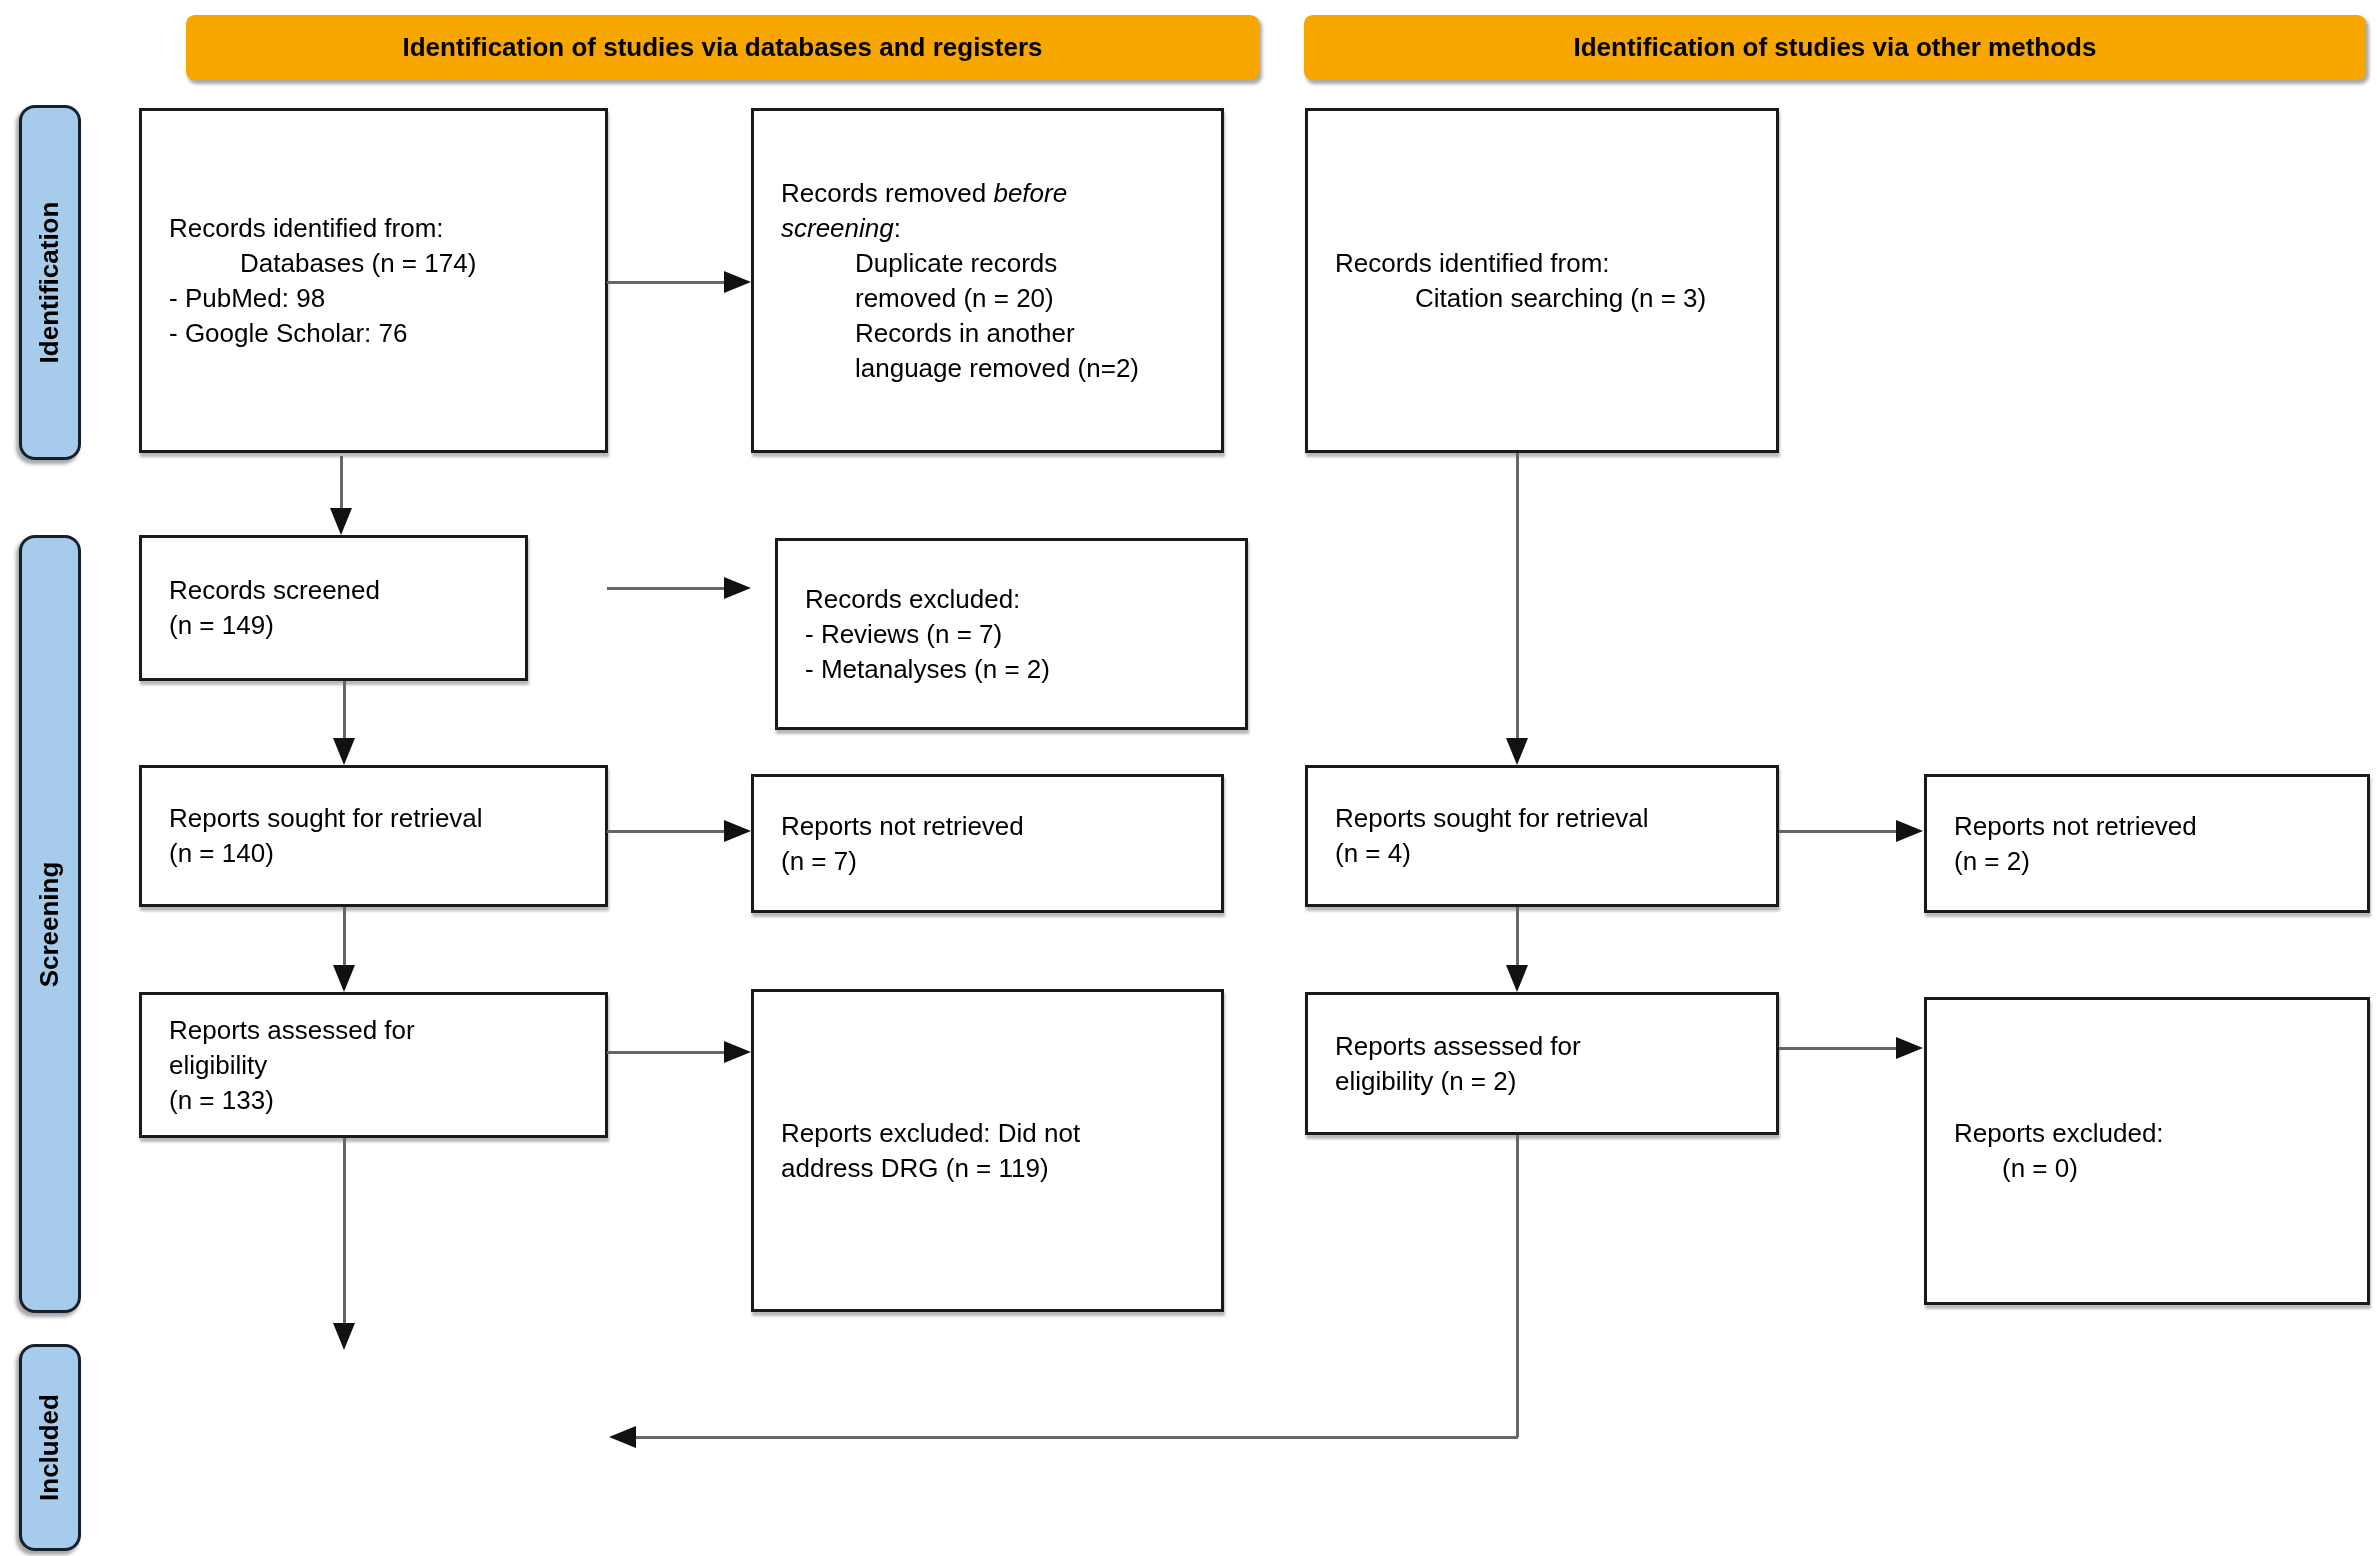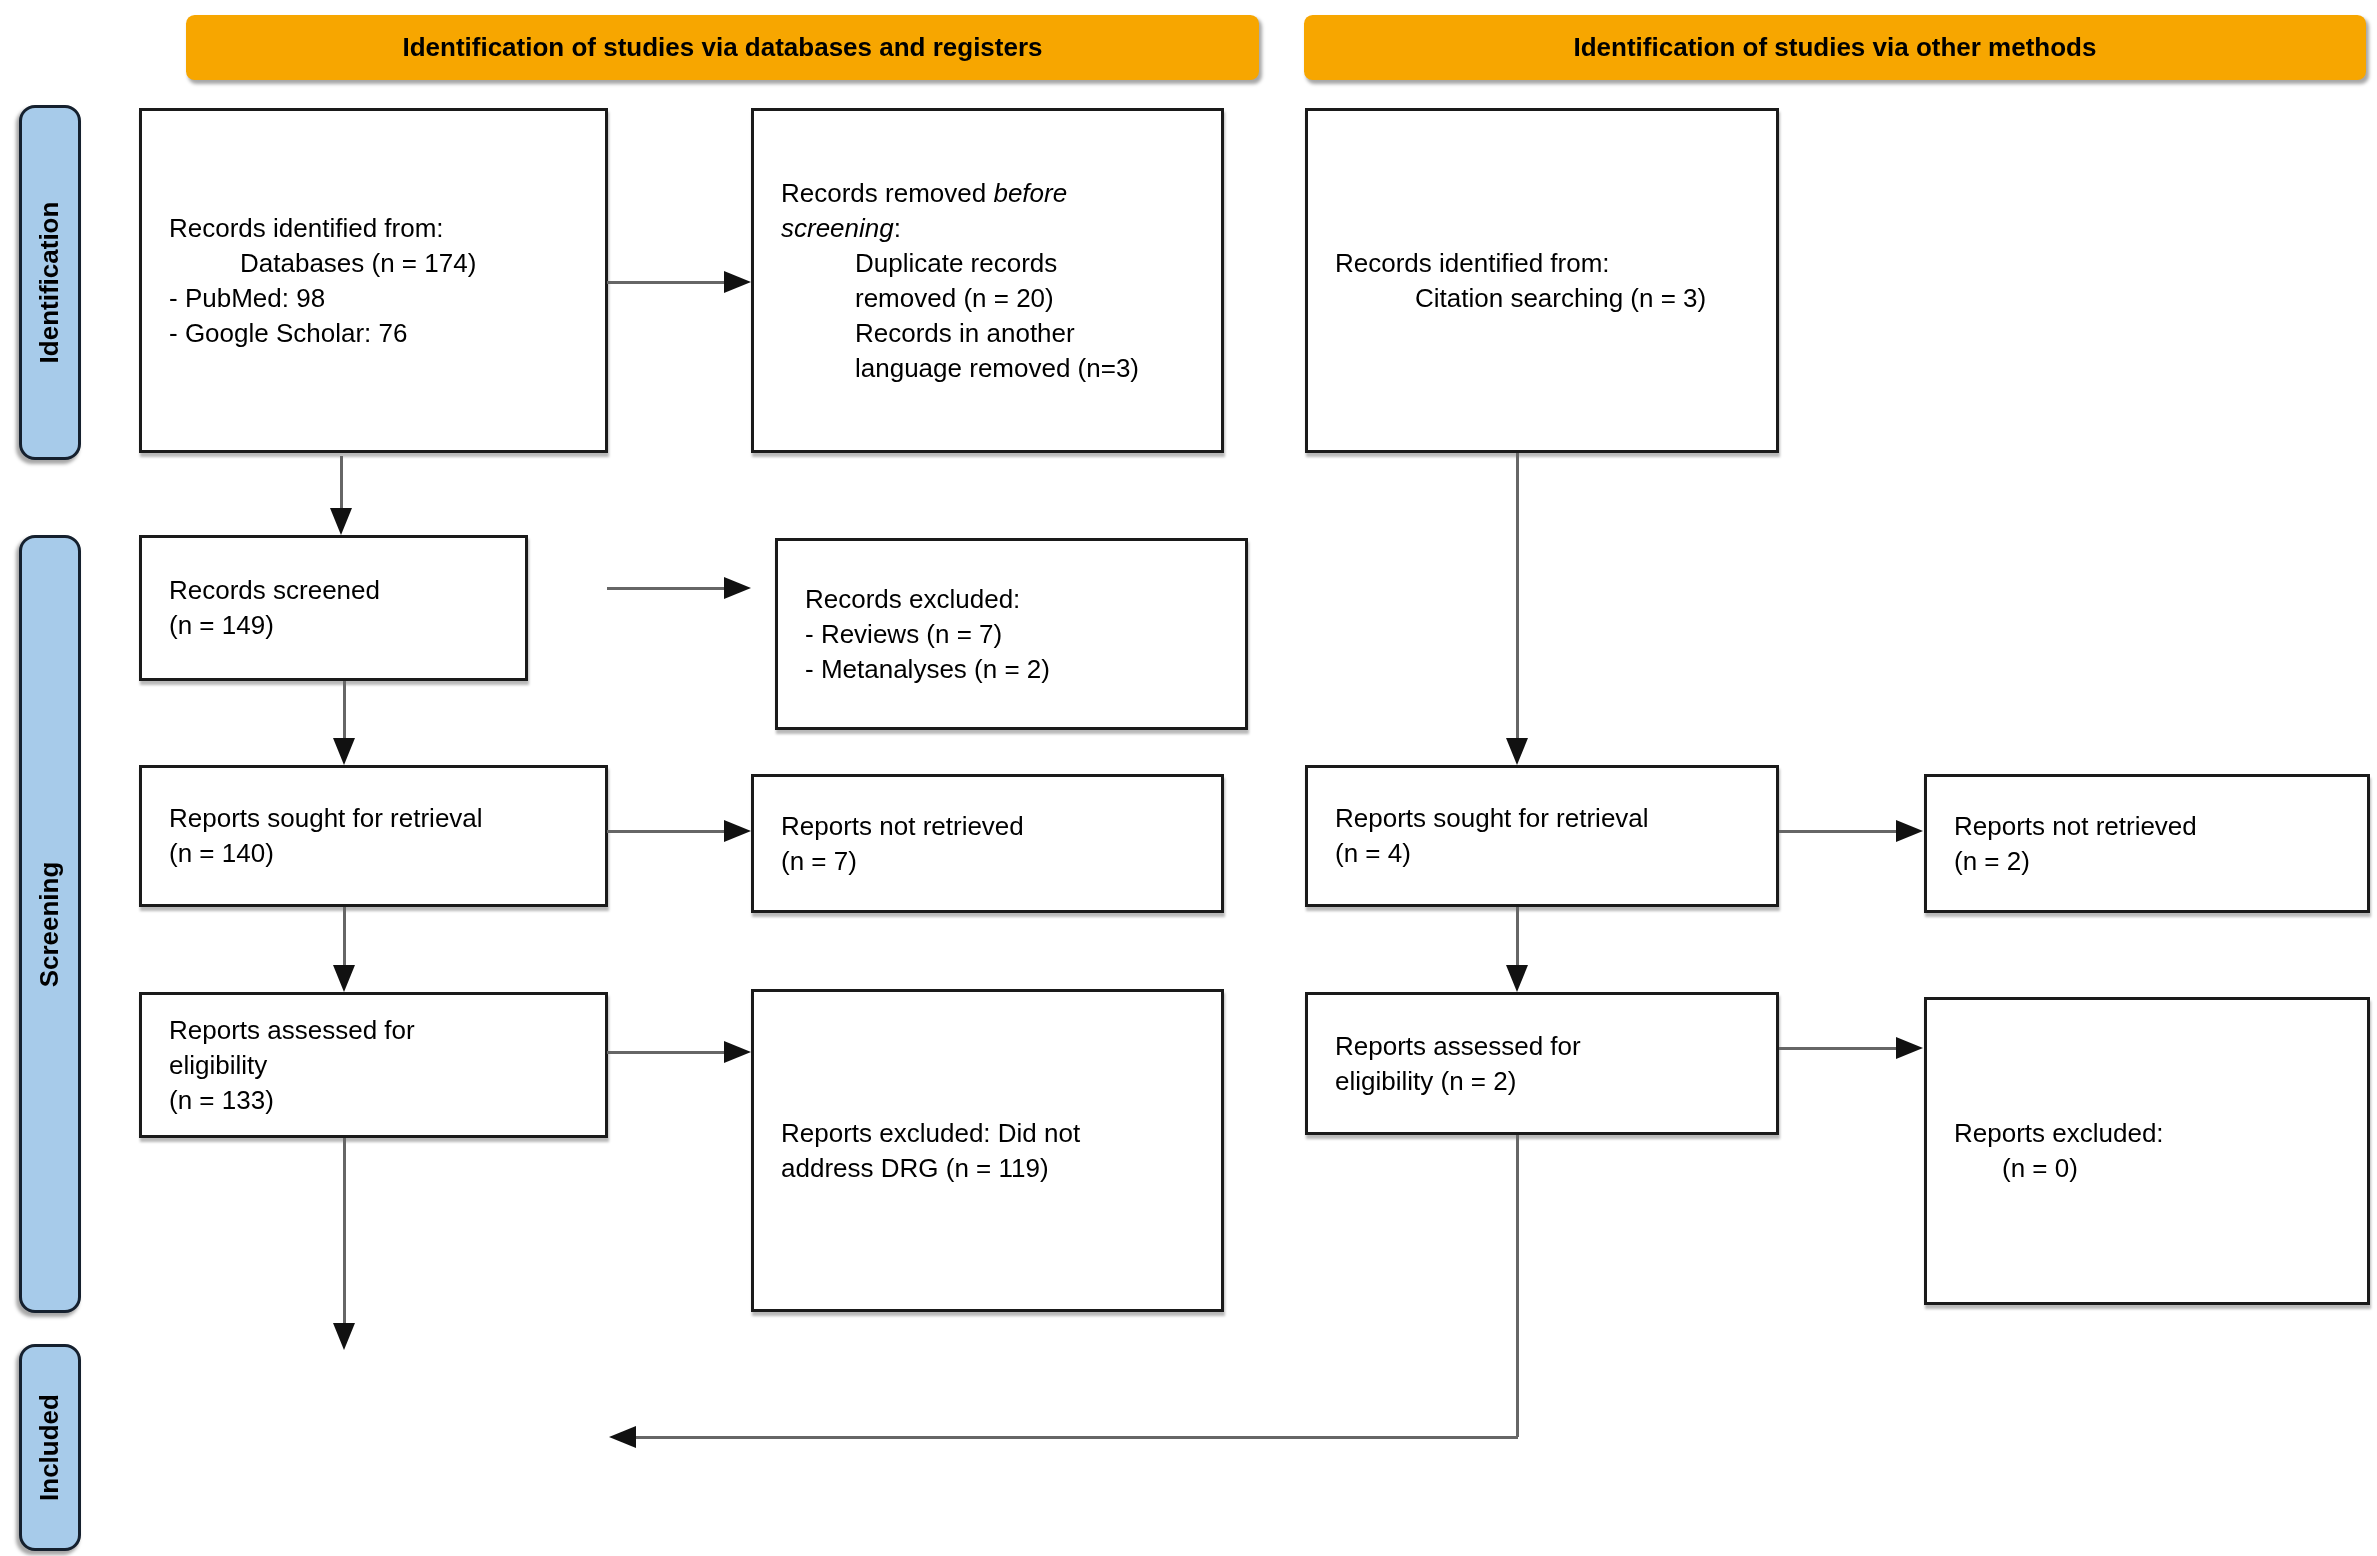--- a/index.html
+++ b/index.html
@@ -113,21 +113,21 @@
     <div>(n = 133)</div>
   </div>
 
 
   <div class="box" style="left:751px;top:108px;width:473px;height:345px;">
     <div><span>Records removed </span><i>before</i></div>
     <div><i>screening</i><span>:</span></div>
     <div class="indent2">Duplicate records</div>
     <div class="indent2">removed (n = 20)</div>
     <div class="indent2">Records in another</div>
-    <div class="indent2">language removed (n=3)</div>
+    <div class="indent2">language removed (n=2)</div>
   </div>
 
   <div class="box" style="left:751px;top:538px;width:473px;height:192px;margin-left:24px;">
     <div>Records excluded:</div>
     <div>- Reviews (n = 7)</div>
     <div>- Metanalyses (n = 2)</div>
   </div>
 
   <div class="box" style="left:751px;top:774px;width:473px;height:139px;">
     <div>Reports not retrieved</div>

